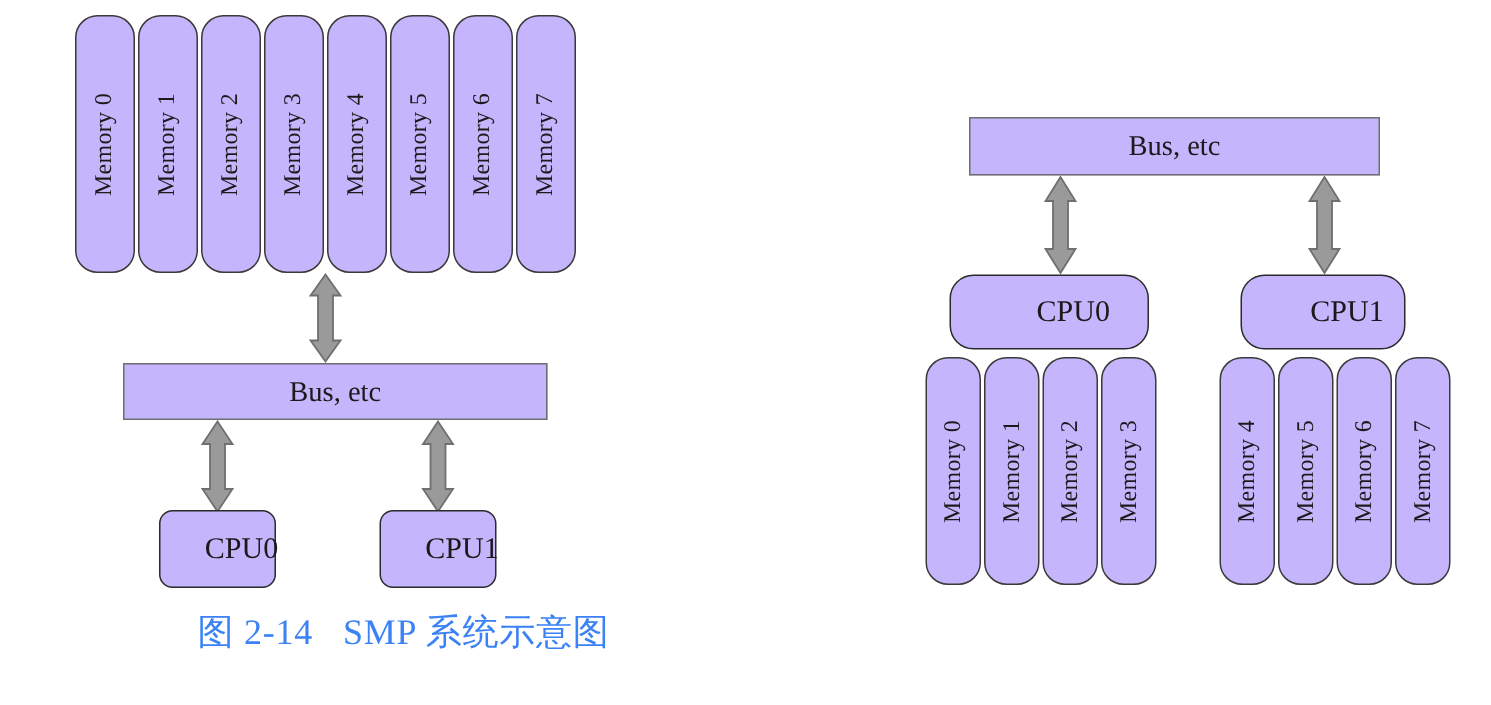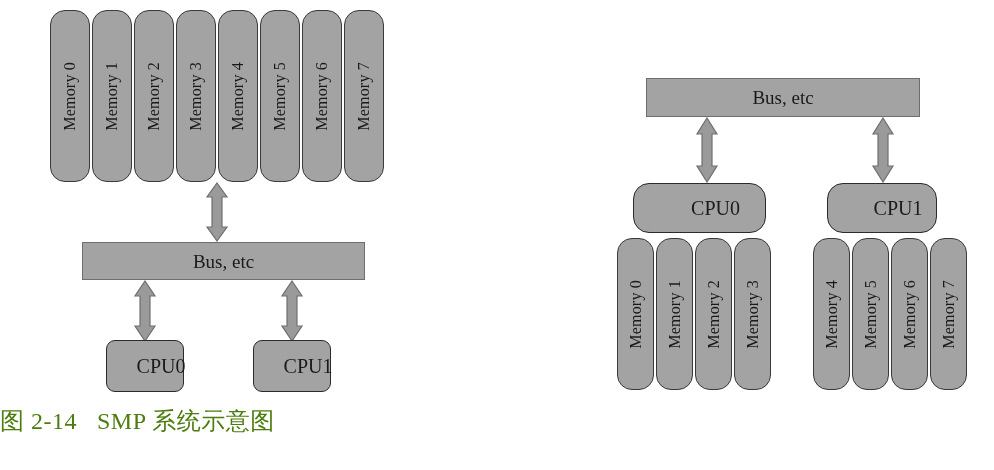--- a/index.html
+++ b/index.html
@@ -26,21 +26,21 @@
 
   .canvas {
     position: absolute;
     inset: 0;
   }
 
   
   .node {
     position: absolute;
     box-sizing: border-box;
-    background: #a3a3a3;
+    background: #c4b5fd;
     border: 1.6px solid #3b3b3b;
     display: flex;
     align-items: center;
     justify-content: center;
     text-align: center;
     line-height: 1;
     z-index: 3;
   }
 
   .mem-box {
@@ -76,25 +76,26 @@
   
   .arrow {
     position: absolute;
     z-index: 2;
   }
   .arrow svg { display: block; width: 100%; height: 100%; }
 
   
   .caption {
     position: absolute;
-    text-align: left;
+    text-align: center;
     font-size: 24px;
-    color: #4d7c0f;
+    color: #3b82f6;
     white-space: nowrap;
     letter-spacing: 0.5px;
+    padding-left: 39px;
   }
   .caption .gap { display: inline-block; width: 20px; }
 </style>
 </head>
 <body>
 
 <div class="figure" id="figure-smp">
   <div class="canvas">
 
     <div class="node mem-box" style="left:50px;  top:10px; width:40px; height:172px;">

